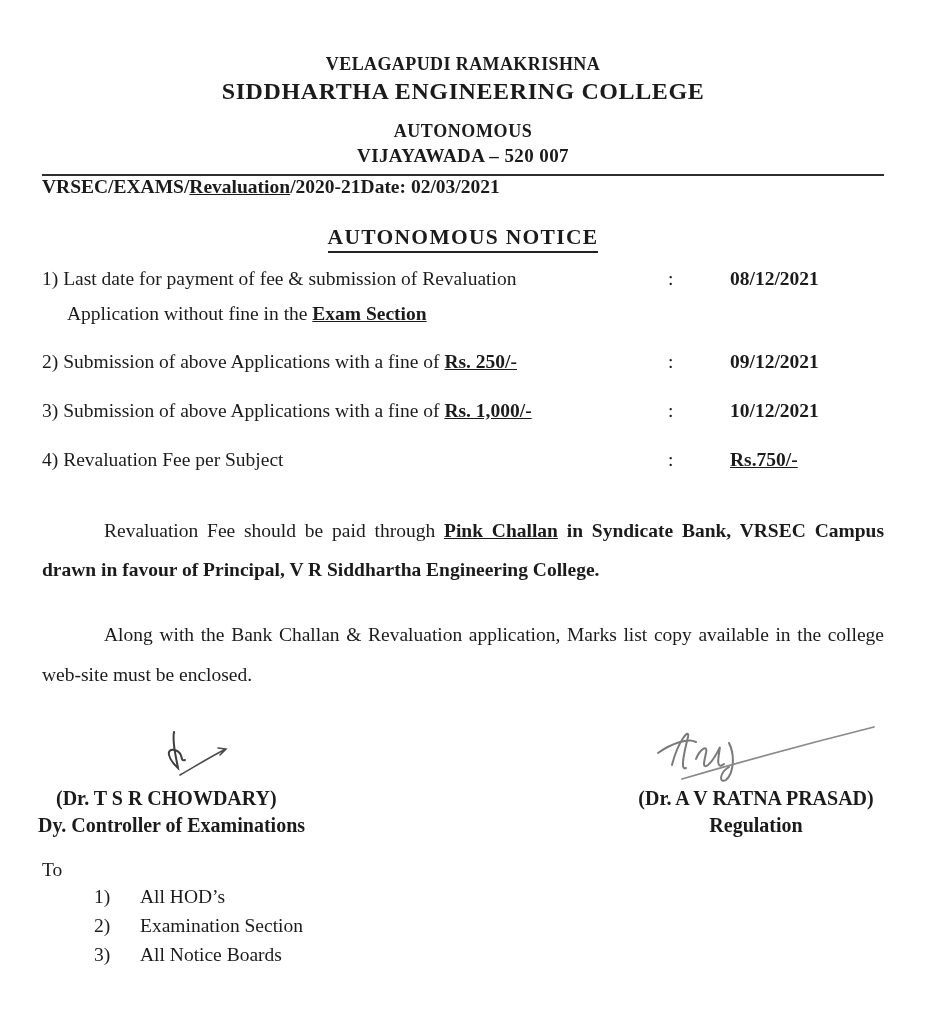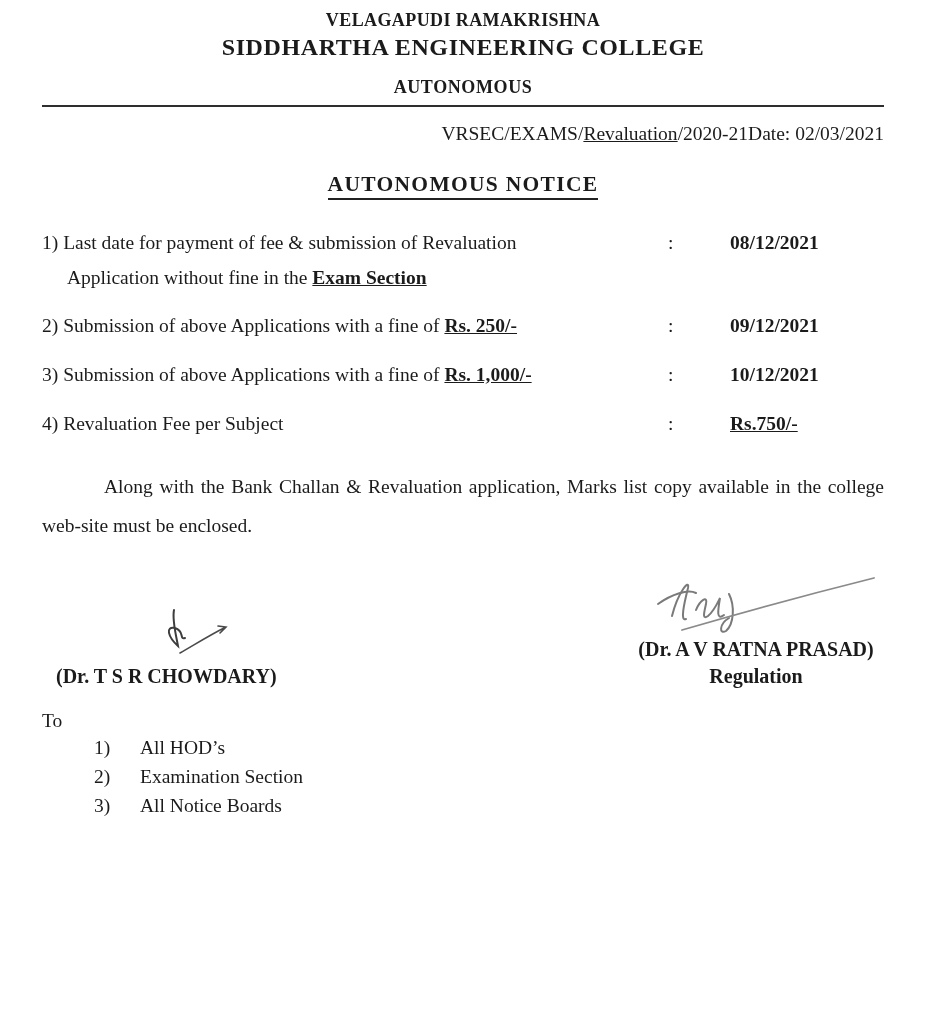--- a/index.html
+++ b/index.html
@@ -8,45 +8,45 @@
     width: 930px; height: 1024px;
     background: #ffffff;
     font-family: "Liberation Serif", serif;
     color: #1b1b1b;
     overflow: hidden;
   }
   .page { padding: 10px 46px 0 42px; }
 
   
   .letterhead { text-align: center; }
-  .lh1 { font-size: 18px; font-weight: bold; letter-spacing: .4px; }
+  .lh1 { font-size: 18px; font-weight: bold; letter-spacing: .4px; margin-top: 44px; }
   .lh2 { font-size: 24px; font-weight: bold; letter-spacing: .6px; margin-top: 3px; }
   .lh3 { font-size: 18px; font-weight: bold; letter-spacing: .6px; margin-top: 16px; }
   .lh4 { font-size: 19px; font-weight: bold; letter-spacing: .4px; margin-top: 3px; }
 
   .rule { border-top: 2px solid #2e2e2e; margin-top: 7px; }
 
   .refrow {
-    display: flex; justify-content: flex-end;
-    font-size: 19.5px; padding-top: 16px;
+    display: flex; justify-content: flex-start;
+    font-size: 19.5px; padding-top: 0; font-weight: bold;
   }
   .u  { text-decoration: underline; }
   .bu { font-weight: bold; text-decoration: underline; }
 
   .title-wrap { text-align: center; margin-top: 27px; }
   .title {
     font-size: 21.5px; font-weight: bold; letter-spacing: 1.3px;
     border-bottom: 2.5px solid #222; padding-bottom: 2px;
   }
 
   .para { font-size: 19.5px; text-align: justify; margin: 0; }
   .intro { margin-top: 23px; text-indent: 62px; line-height: 2.05; }
 
   
-  .schedule { margin-top: 29px; font-size: 19.5px; }
+  .schedule { margin-top: 12px; font-size: 19.5px; }
   .s-row {
     display: grid; grid-template-columns: 612px 58px auto;
     align-items: start; margin-bottom: 14px; line-height: 1.78;
   }
   .s-desc { padding-left: 25px; text-indent: -25px; }
   .s-colon { padding-left: 14px; }
   .s-val { font-weight: bold; padding-left: 18px; }
 
   .pay  { margin-top: 33px; text-indent: 62px; line-height: 2.05; }
   .encl { margin-top: 25px; text-indent: 62px; line-height: 2.05; }
@@ -72,20 +72,21 @@
 </style>
 </head>
 <body>
 
 <div class="page">
 
   <header class="letterhead">
     <div class="lh1">VELAGAPUDI RAMAKRISHNA</div>
     <div class="lh2">SIDDHARTHA ENGINEERING COLLEGE</div>
     <div class="lh3">AUTONOMOUS</div>
+    <div class="lh4">VIJAYAWADA – 520 007</div>
   </header>
 
   <div class="rule"></div>
 
   <div class="refrow">
     <div><span>VRSEC/EXAMS/</span><span class="u">Revaluation</span><span>/2020-21</span></div>
     <div>Date: 02/03/2021</div>
   </div>
 
   <div class="title-wrap">
@@ -130,33 +131,39 @@
       <div class="s-desc">
         <span>4)</span>
         <span>Revaluation Fee per Subject</span>
       </div>
       <div class="s-colon">:</div>
       <div class="s-val u">Rs.750/-</div>
     </div>
 
   </div>
 
+  <p class="para pay">
+    <span>Revaluation Fee should be paid through</span>
+    <b class="u">Pink Challan</b>
+    <b>in Syndicate Bank, VRSEC Campus drawn in favour of Principal, V R Siddhartha Engineering College.</b>
+  </p>
 
   <p class="para encl">Along with the Bank Challan &amp; Revaluation application, Marks list copy available in the college web-site must be enclosed.</p>
 
   <div class="sig-row">
 
     <div class="sig-block sig-left">
       <span class="sig-mark">
         <svg width="150" height="56" viewBox="0 0 150 56">
           <path d="M40 3 C38 13 42 28 44 39 C34 30 31 19 41 21 C51 24 45 33 51 31" fill="none" stroke="#3d3d3d" stroke-width="2" stroke-linecap="round"></path>
           <path d="M46 46 C60 38 76 28 90 21 M84 19 L92 20 L86 26" fill="none" stroke="#4a4a4a" stroke-width="1.6" stroke-linecap="round"></path>
         </svg>
       </span>
       <div class="sig-name">(Dr. T S R CHOWDARY)</div>
+      <div class="sig-title-left">Dy. Controller of Examinations</div>
     </div>
 
     <div class="sig-block sig-right">
       <svg width="252" height="66" viewBox="0 0 252 66">
         <path d="M42 46 C48 22 60 8 58 18 C54 34 50 52 56 49" fill="none" stroke="#7a7a7a" stroke-width="2" stroke-linecap="round"></path>
         <path d="M28 34 C42 24 58 19 66 23" fill="none" stroke="#7a7a7a" stroke-width="2" stroke-linecap="round"></path>
         <path d="M66 40 C70 30 78 25 76 34 C74 43 72 50 78 46 C84 41 88 32 90 28 C88 40 86 51 94 45" fill="none" stroke="#7a7a7a" stroke-width="2" stroke-linecap="round"></path>
         <path d="M99 24 C105 36 104 54 96 61 C89 65 89 54 99 48" fill="none" stroke="#7a7a7a" stroke-width="2" stroke-linecap="round"></path>
         <path d="M52 60 C100 46 180 24 244 8" fill="none" stroke="#8a8a8a" stroke-width="1.8" stroke-linecap="round"></path>
       </svg>

